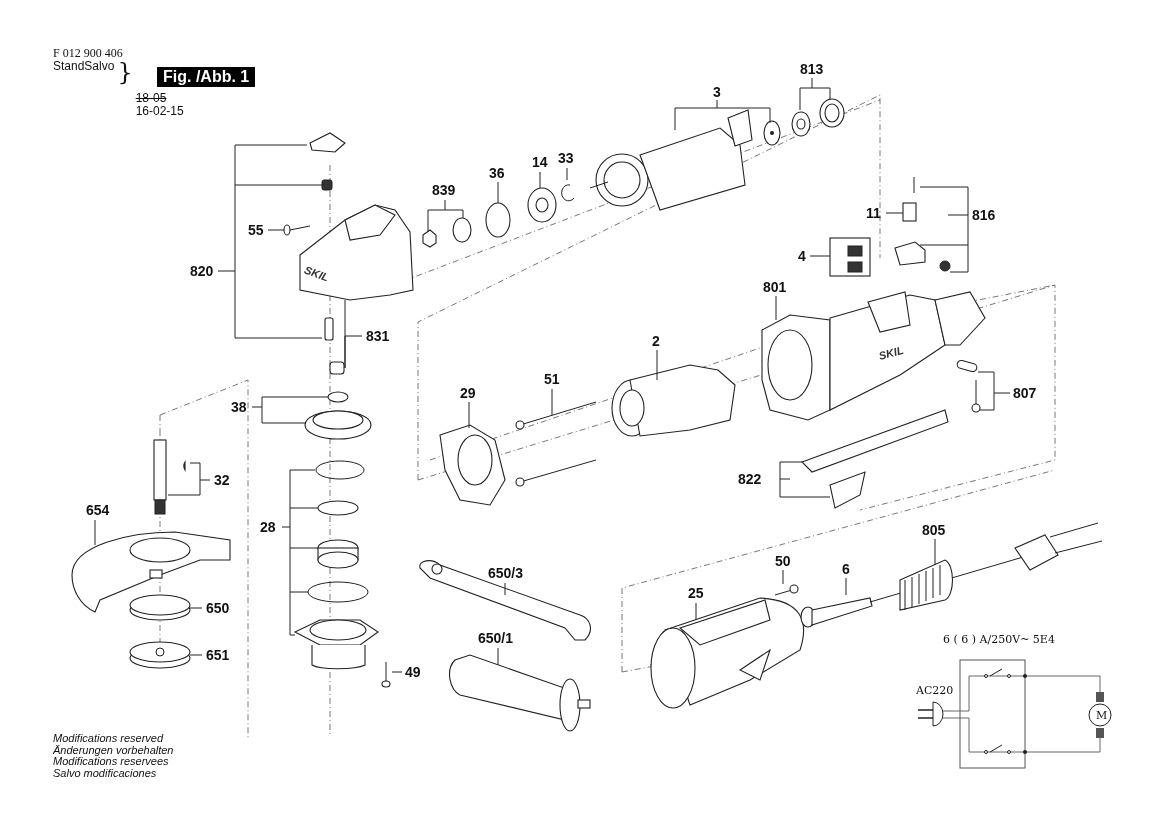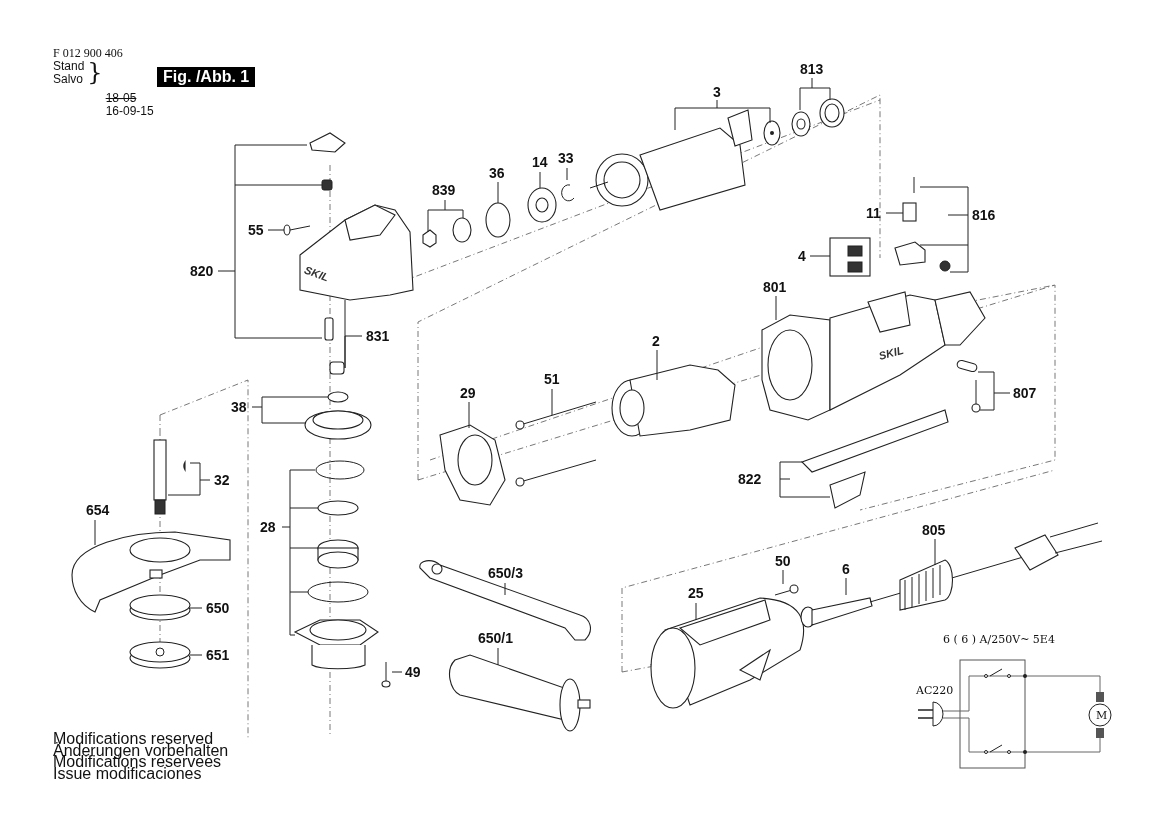--- a/index.html
+++ b/index.html
@@ -1,26 +1,26 @@
 <!DOCTYPE html>
 <html><head>
 <meta charset="utf-8">
 <style>
   html,body{margin:0;padding:0;background:#fff;}
   body{width:1169px;height:826px;position:relative;overflow:hidden;font-family:"Liberation Sans",sans-serif;color:#111;}
   svg{position:absolute;left:0;top:0;}
   .hdr{position:absolute;left:53px;top:47px;font-size:12px;line-height:13px;}
   .hdr .code{display:block;font-family:Liberation Serif, serif;}
   .hdr .row{display:flex;align-items:flex-start;}
-  .hdr .lbls{display:flex;flex-direction:column;justify-content:center;}
+  .hdr .lbls{display:flex;flex-direction:row;justify-content:center;}
   .brace{font-size:24px;line-height:24px;margin:0 3px;font-family:"DejaVu Serif",serif;}
   .hdr .vals{display:flex;flex-direction:column;margin-top:32px;}
   .strike{text-decoration:line-through;}
   .figbox{position:absolute;left:157px;top:67px;background:#000;color:#fff;font-weight:bold;font-size:16px;padding:1px 6px;line-height:18px;}
-  .footer{position:absolute;left:53px;top:733px;font-size:16px;line-height:11.5px;}
+  .footer{position:absolute;left:53px;top:733px;font-size:11px;line-height:11.5px;font-style:italic;}
   .footer div{white-space:nowrap;}
   .lbl{font-family:"Liberation Sans",sans-serif;font-weight:bold;font-size:14px;fill:#111;}
   .circ{font-family:"DejaVu Serif",serif;font-size:11px;fill:#111;}
   .ln{stroke:#222;stroke-width:1;fill:none;}
   .dash{stroke:#555;stroke-width:0.8;fill:none;stroke-dasharray:6 3 1 3;}
   .part{stroke:#222;stroke-width:1.1;fill:#fff;}
   .dark{fill:#333;stroke:#222;}
 </style>
 </head>
 <body>
@@ -28,31 +28,31 @@
 <div class="hdr">
   <span class="code">F 012 900 406</span>
   <div class="row">
     <div class="lbls">
       <span>Stand</span>
       <span>Salvo</span>
     </div>
     <span class="brace">}</span>
     <div class="vals">
       <span class="strike">18-05</span>
-      <span>16-09-15</span>
+      <span>16-02-15</span>
     </div>
   </div>
 </div>
 <div class="figbox">Fig. /Abb. 1</div>
 
 <div class="footer">
   <div>Modifications reserved</div>
   <div>Änderungen vorbehalten</div>
   <div>Modifications reservees</div>
-  <div>Issue modificaciones</div>
+  <div>Salvo modificaciones</div>
 </div>
 
 <svg width="1169" height="826" viewBox="0 0 1169 826">
 
   <g>
     <polyline class="dash" points="418,480 418,322 880,95 880,258"></polyline>
     <polyline class="dash" points="418,480 1055,285 1055,460 860,510"></polyline>
     <polyline class="dash" points="763,342 1055,285"></polyline>
     <polyline class="dash" points="160,415 248,380 248,740"></polyline>
     <polyline class="dash" points="160,415 160,430"></polyline>

